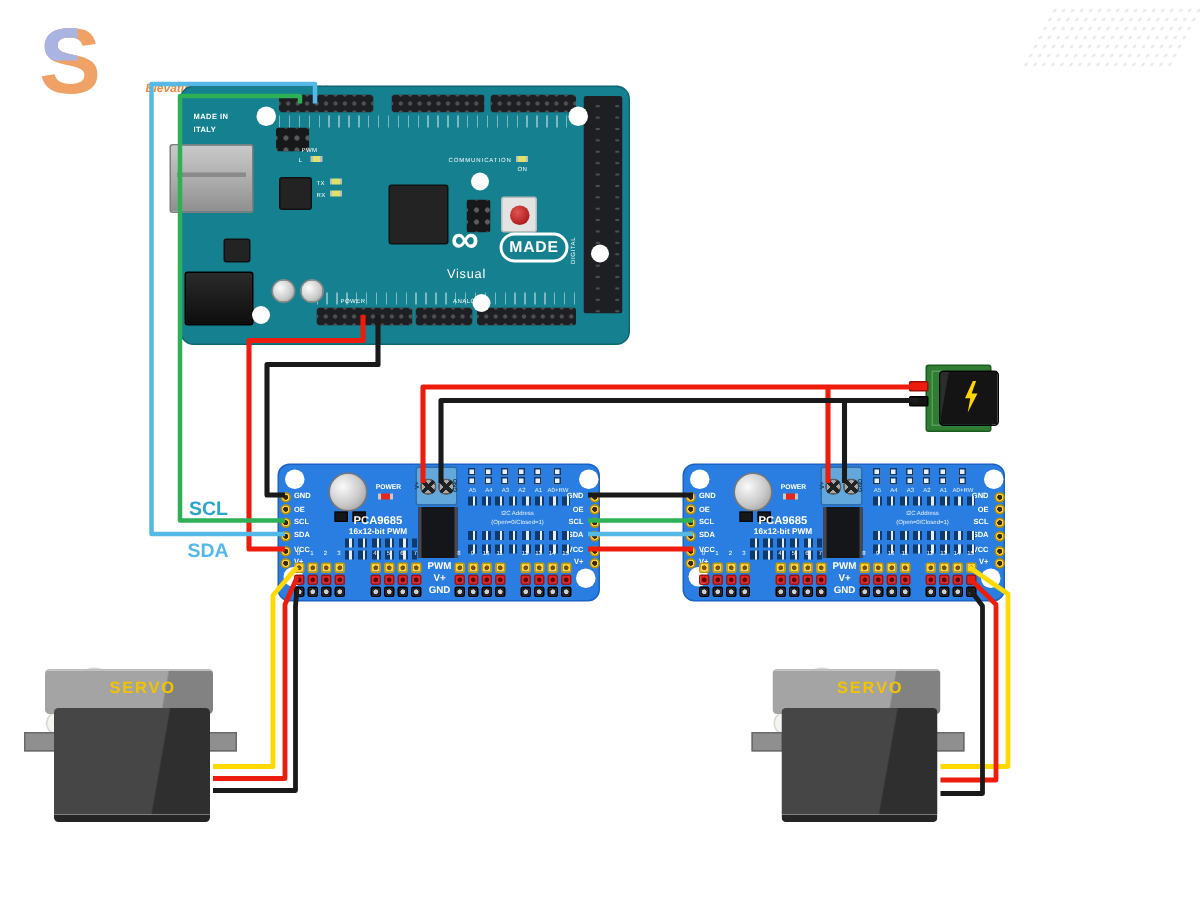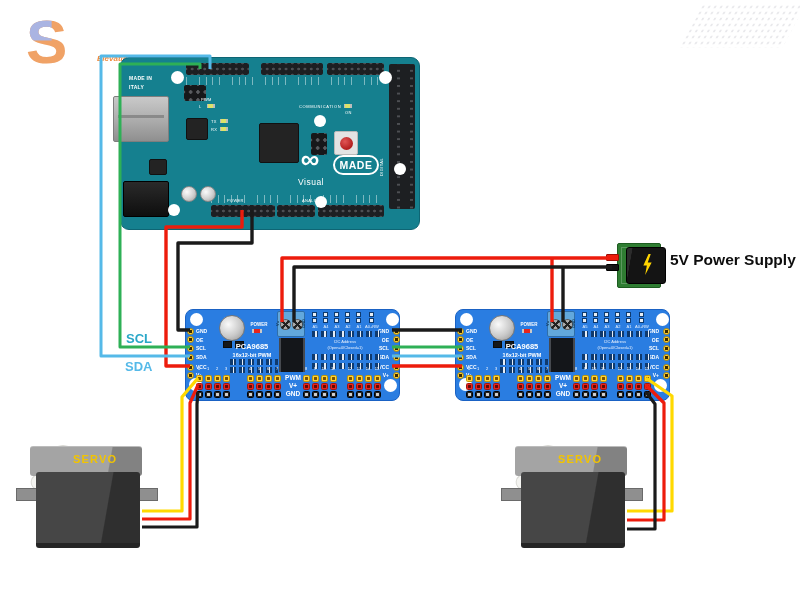--- a/index.html
+++ b/index.html
@@ -471,21 +471,20 @@
     <div class="servo-body"></div>
   </div>
 
   <div class="psu">
     <div class="psu-pcb"></div>
     <div class="psu-jack"></div>
     <div class="psu-bolt"></div>
     <div class="psu-term" style="left:2px;top:14px;background:var(--wire-red);border:1px solid #9c0f06;"></div>
     <div class="psu-term" style="left:2px;top:24px;background:#141414;border:1px solid #000;"></div>
   </div>
-  <div class="psu-label">5V Power Supply</div>
 
   <div class="wire-label wl-scl">SCL</div>
   <div class="wire-label wl-sda">SDA</div>
 
   <svg class="wires" width="800" height="600" viewBox="0 0 800 600">
     <polyline class="w wr" points="242,210 242,227 166,227 166,366 190,366"></polyline>
     <polyline class="w wk" points="252,210 252,243 178,243 178,330 190,330"></polyline>
     <polyline class="w wg" points="200,69 200,64 120,64 120,347 190,347"></polyline>
     <polyline class="w wb" points="210,69 210,56 101,56 101,356 190,356"></polyline>
     <line class="w wk" x1="392" y1="330" x2="462" y2="330"></line>

